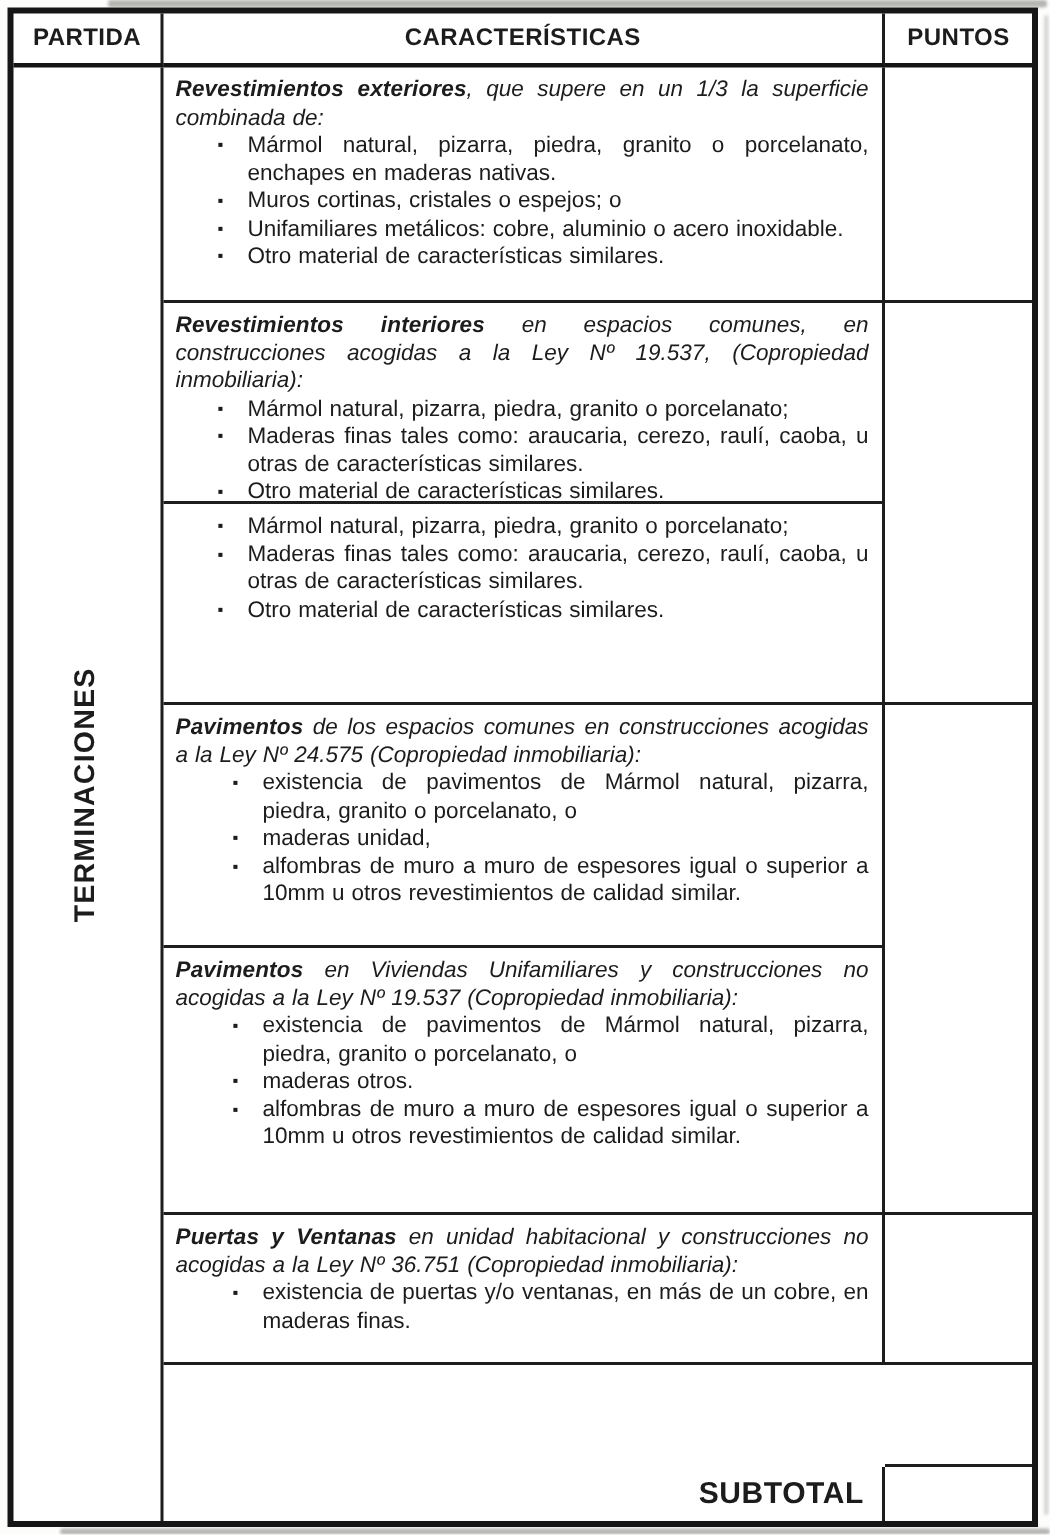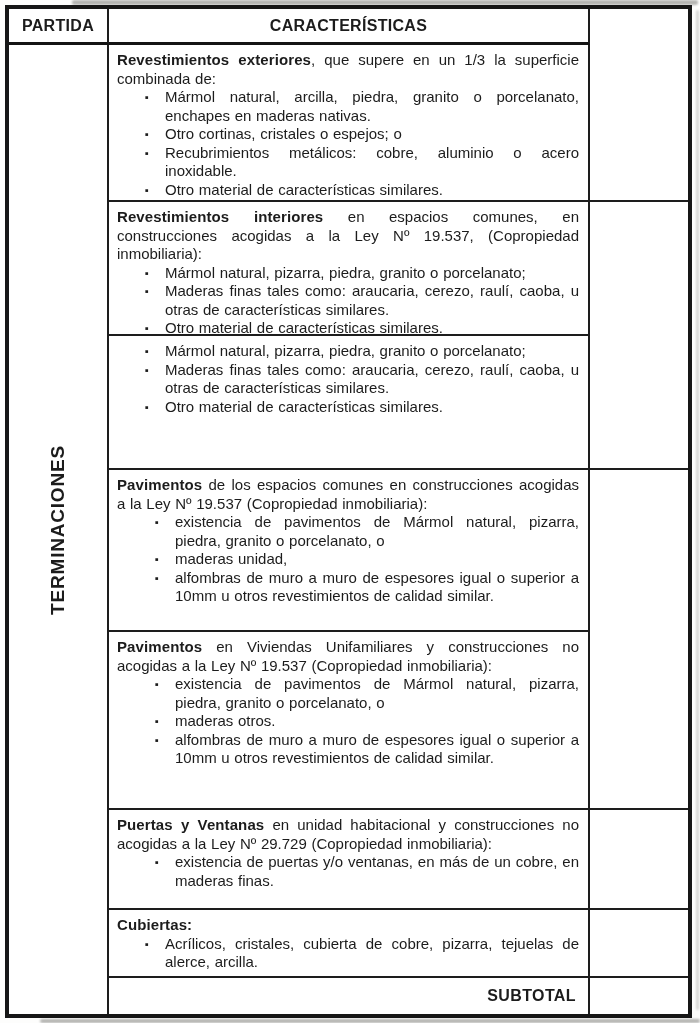--- a/index.html
+++ b/index.html
@@ -41,59 +41,60 @@
     transform:rotate(-90deg);
     white-space:nowrap;
     font-weight:bold;font-size:19px;letter-spacing:.8px;
   }
 
   .char-cell{
     padding:6px 9px 0 8px;
     font-size:15px;line-height:18.5px;
     overflow:hidden;
   }
-  .intro{margin:0;text-align:justify;word-spacing:.5px;}
+  .intro{margin:0;text-align:justify;word-spacing:.5px;font-style:italic;}
   .intro b{letter-spacing:.1px;}
   ul.bullets{list-style:none;margin:0;padding:0 0 0 24px;}
   ul.bullets li{position:relative;padding-left:24px;text-align:justify;word-spacing:.5px;}
   ul.bullets li::before{
     content:"▪";
     position:absolute;left:4px;top:0;
     font-size:11px;line-height:18.5px;
   }
   ul.bullets.wide{padding-left:34px;}
 
   .subtotal-cell{
     display:flex;align-items:center;justify-content:flex-end;
     padding-right:12px;
-    font-weight:bold;font-size:16px;letter-spacing:.4px;
+    font-weight:bold;font-size:20px;letter-spacing:.4px;
   }
 </style>
 </head>
 <body>
 
 <div class="scan-edge edge-top"></div>
 <div class="scan-edge edge-bottom"></div>
 <div class="scan-edge edge-right"></div>
 
 <div class="table">
 
   <div class="cell th br bb-thick" style="grid-column:1;grid-row:1">PARTIDA</div>
   <div class="cell th br bb-thick" style="grid-column:2;grid-row:1">CARACTERÍSTICAS</div>
+  <div class="cell th bb-thick" style="grid-column:3;grid-row:1">PUNTOS</div>
 
   <div class="cell partida-body br" style="grid-column:1;grid-row:2/10">
     <span class="vlabel">TERMINACIONES</span>
   </div>
 
   <div class="cell char-cell br bb" style="grid-column:2;grid-row:2">
     <p class="intro"><b>Revestimientos exteriores</b><span>, que supere en un 1/3 la superficie combinada de:</span></p>
     <ul class="bullets">
-        <li>Mármol natural, arcilla, piedra, granito o porcelanato, enchapes en maderas nativas.</li>
-        <li>Otro cortinas, cristales o espejos; o</li>
-        <li>Recubrimientos metálicos: cobre, aluminio o acero inoxidable.</li>
+        <li>Mármol natural, pizarra, piedra, granito o porcelanato, enchapes en maderas nativas.</li>
+        <li>Muros cortinas, cristales o espejos; o</li>
+        <li>Unifamiliares metálicos: cobre, aluminio o acero inoxidable.</li>
         <li>Otro material de características similares.</li>
       </ul>
   </div>
 
   <div class="cell char-cell br bb" style="grid-column:2;grid-row:3">
     <p class="intro"><b>Revestimientos interiores</b><span> en espacios comunes, en construcciones acogidas a la Ley Nº 19.537, (Copropiedad inmobiliaria):</span></p>
     <ul class="bullets">
         <li>Mármol natural, pizarra, piedra, granito o porcelanato;</li>
         <li>Maderas finas tales como: araucaria, cerezo, raulí, caoba, u otras de características similares.</li>
         <li>Otro material de características similares.</li>
@@ -102,50 +103,44 @@
 
   <div class="cell char-cell br bb" style="grid-column:2;grid-row:4">
     <ul class="bullets">
         <li>Mármol natural, pizarra, piedra, granito o porcelanato;</li>
         <li>Maderas finas tales como: araucaria, cerezo, raulí, caoba, u otras de características similares.</li>
         <li>Otro material de características similares.</li>
       </ul>
   </div>
 
   <div class="cell char-cell br bb" style="grid-column:2;grid-row:5">
-    <p class="intro"><b>Pavimentos</b><span> de los espacios comunes en construcciones acogidas a la Ley Nº 19.537 (Copropiedad inmobiliaria):</span></p>
+    <p class="intro"><b>Pavimentos</b><span> de los espacios comunes en construcciones acogidas a la Ley Nº 24.575 (Copropiedad inmobiliaria):</span></p>
     <ul class="bullets wide">
         <li>existencia de pavimentos de Mármol natural, pizarra, piedra, granito o porcelanato, o</li>
         <li>maderas unidad,</li>
         <li>alfombras de muro a muro de espesores igual o superior a 10mm u otros revestimientos de calidad similar.</li>
       </ul>
   </div>
 
   <div class="cell char-cell br bb" style="grid-column:2;grid-row:6">
     <p class="intro"><b>Pavimentos</b><span> en Viviendas Unifamiliares y construcciones no acogidas a la Ley Nº 19.537 (Copropiedad inmobiliaria):</span></p>
     <ul class="bullets wide">
         <li>existencia de pavimentos de Mármol natural, pizarra, piedra, granito o porcelanato, o</li>
         <li>maderas otros.</li>
         <li>alfombras de muro a muro de espesores igual o superior a 10mm u otros revestimientos de calidad similar.</li>
       </ul>
   </div>
 
   <div class="cell char-cell br bb" style="grid-column:2;grid-row:7">
-    <p class="intro"><b>Puertas y Ventanas</b><span> en unidad habitacional y construcciones no acogidas a la Ley Nº 29.729 (Copropiedad inmobiliaria):</span></p>
+    <p class="intro"><b>Puertas y Ventanas</b><span> en unidad habitacional y construcciones no acogidas a la Ley Nº 36.751 (Copropiedad inmobiliaria):</span></p>
     <ul class="bullets wide">
         <li>existencia de puertas y/o ventanas, en más de un cobre, en maderas finas.</li>
       </ul>
   </div>
 
-  <div class="cell char-cell br bb" style="grid-column:2;grid-row:8">
-    <p class="intro"><b>Cubiertas:</b><span></span></p>
-    <ul class="bullets">
-        <li>Acrílicos, cristales, cubierta de cobre, pizarra, tejuelas de alerce, arcilla.</li>
-      </ul>
-  </div>
 
   <div class="cell subtotal-cell br" style="grid-column:2;grid-row:9">SUBTOTAL</div>
   <div class="cell" style="grid-column:3;grid-row:9"></div>
 
   <div class="cell bb" style="grid-column:3;grid-row:2"></div>
   <div class="cell bb" style="grid-column:3;grid-row:3/5"></div>
   <div class="cell bb" style="grid-column:3;grid-row:5/7"></div>
   <div class="cell bb" style="grid-column:3;grid-row:7"></div>
   <div class="cell bb" style="grid-column:3;grid-row:8"></div>
 

